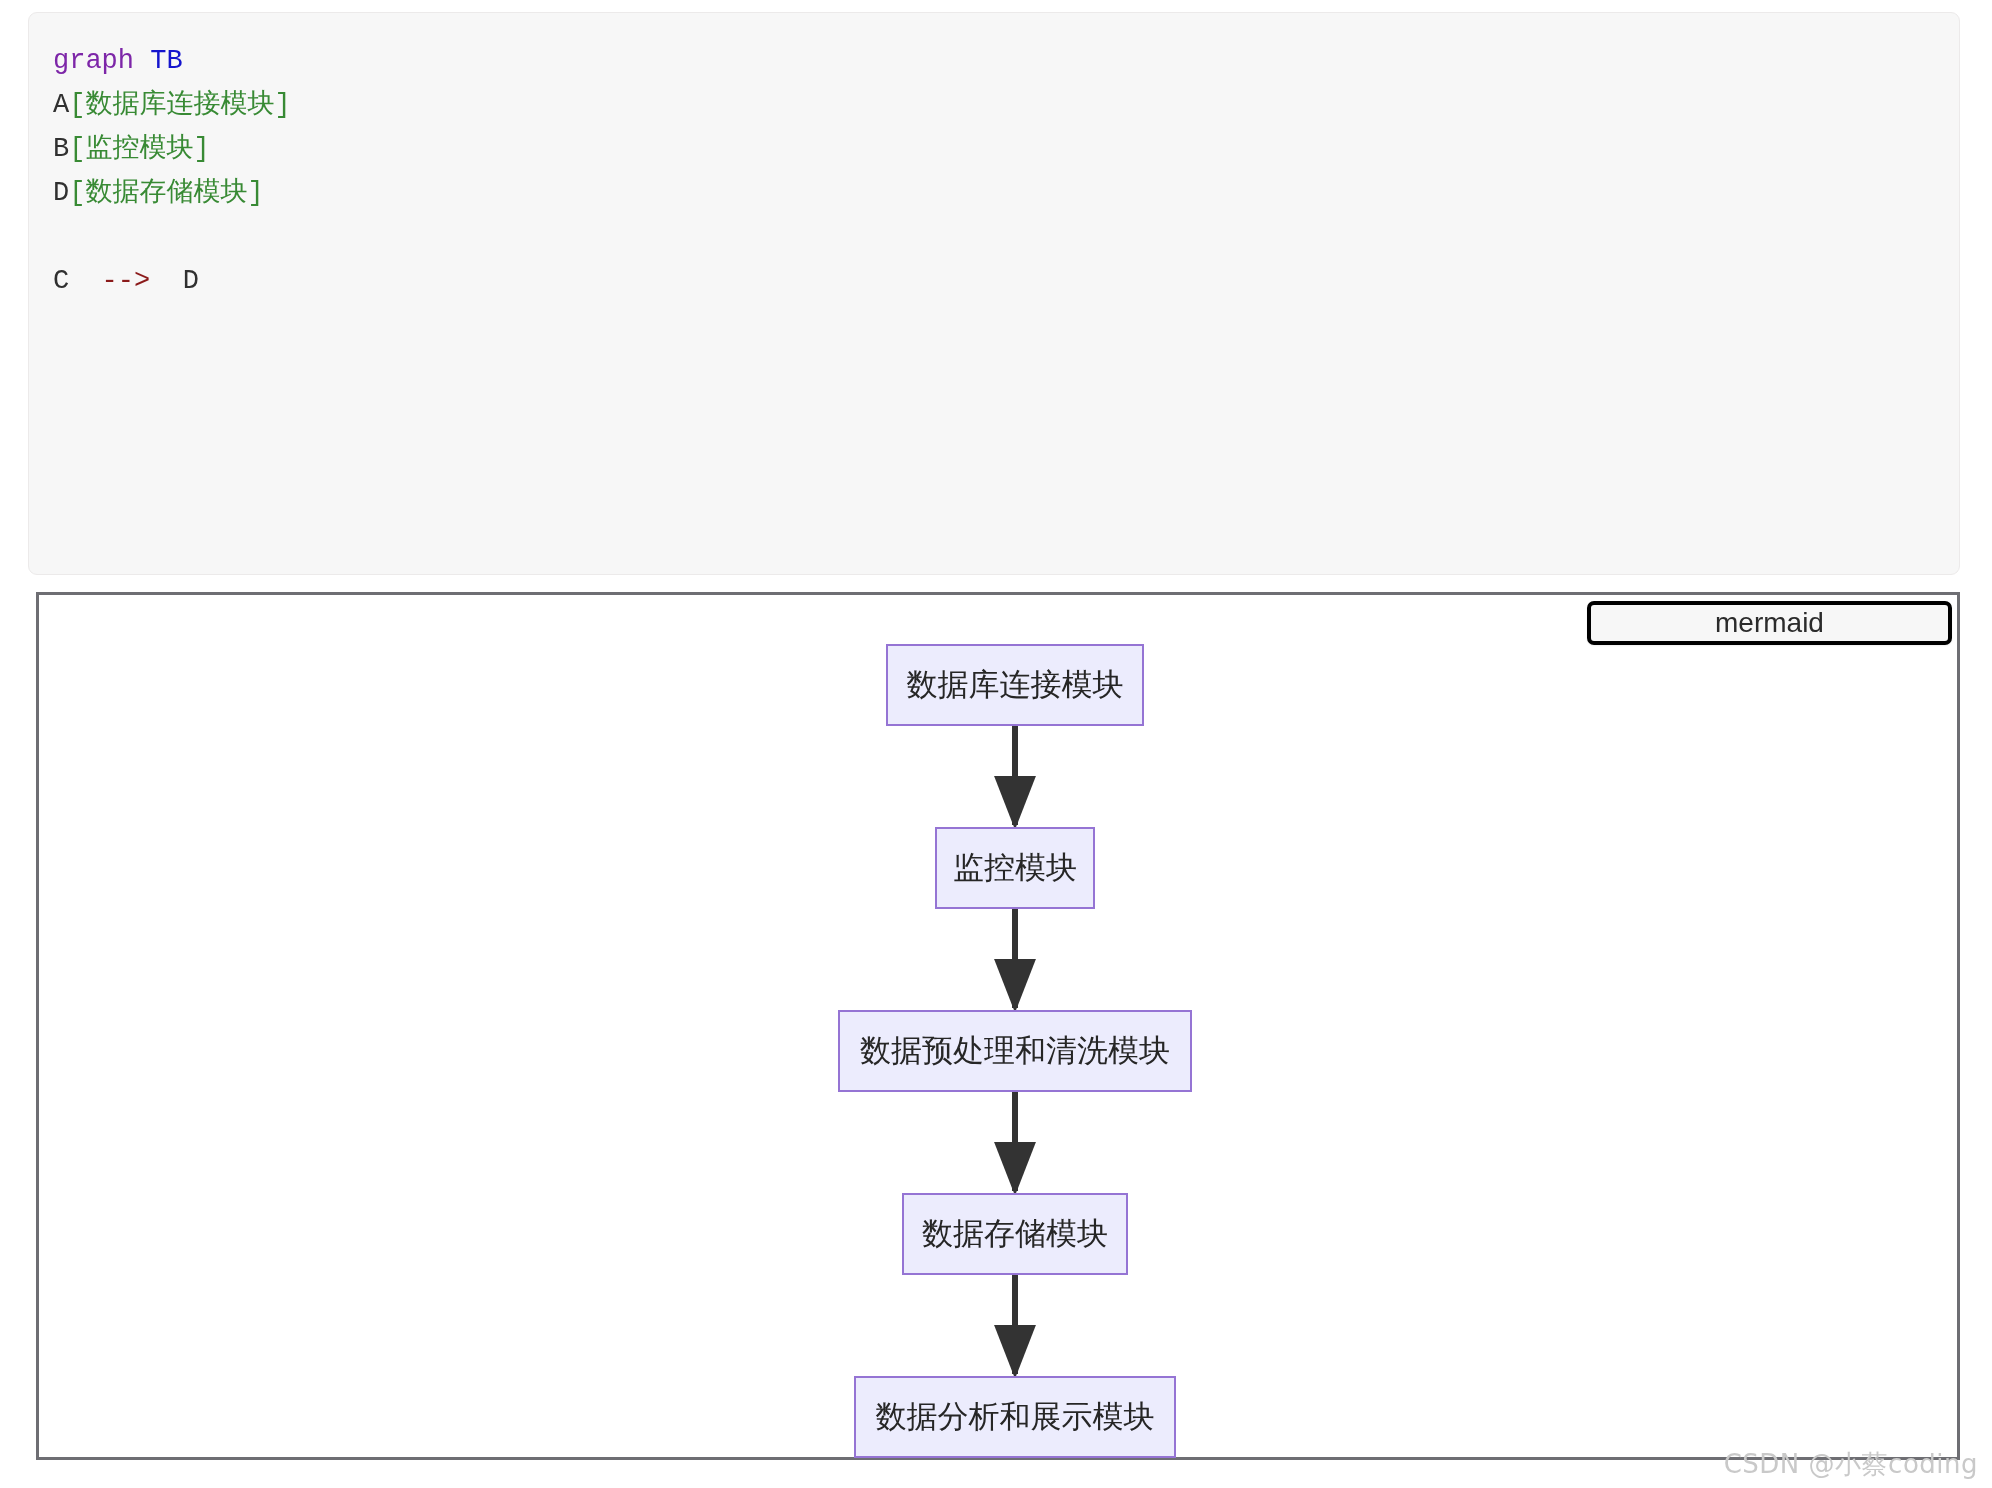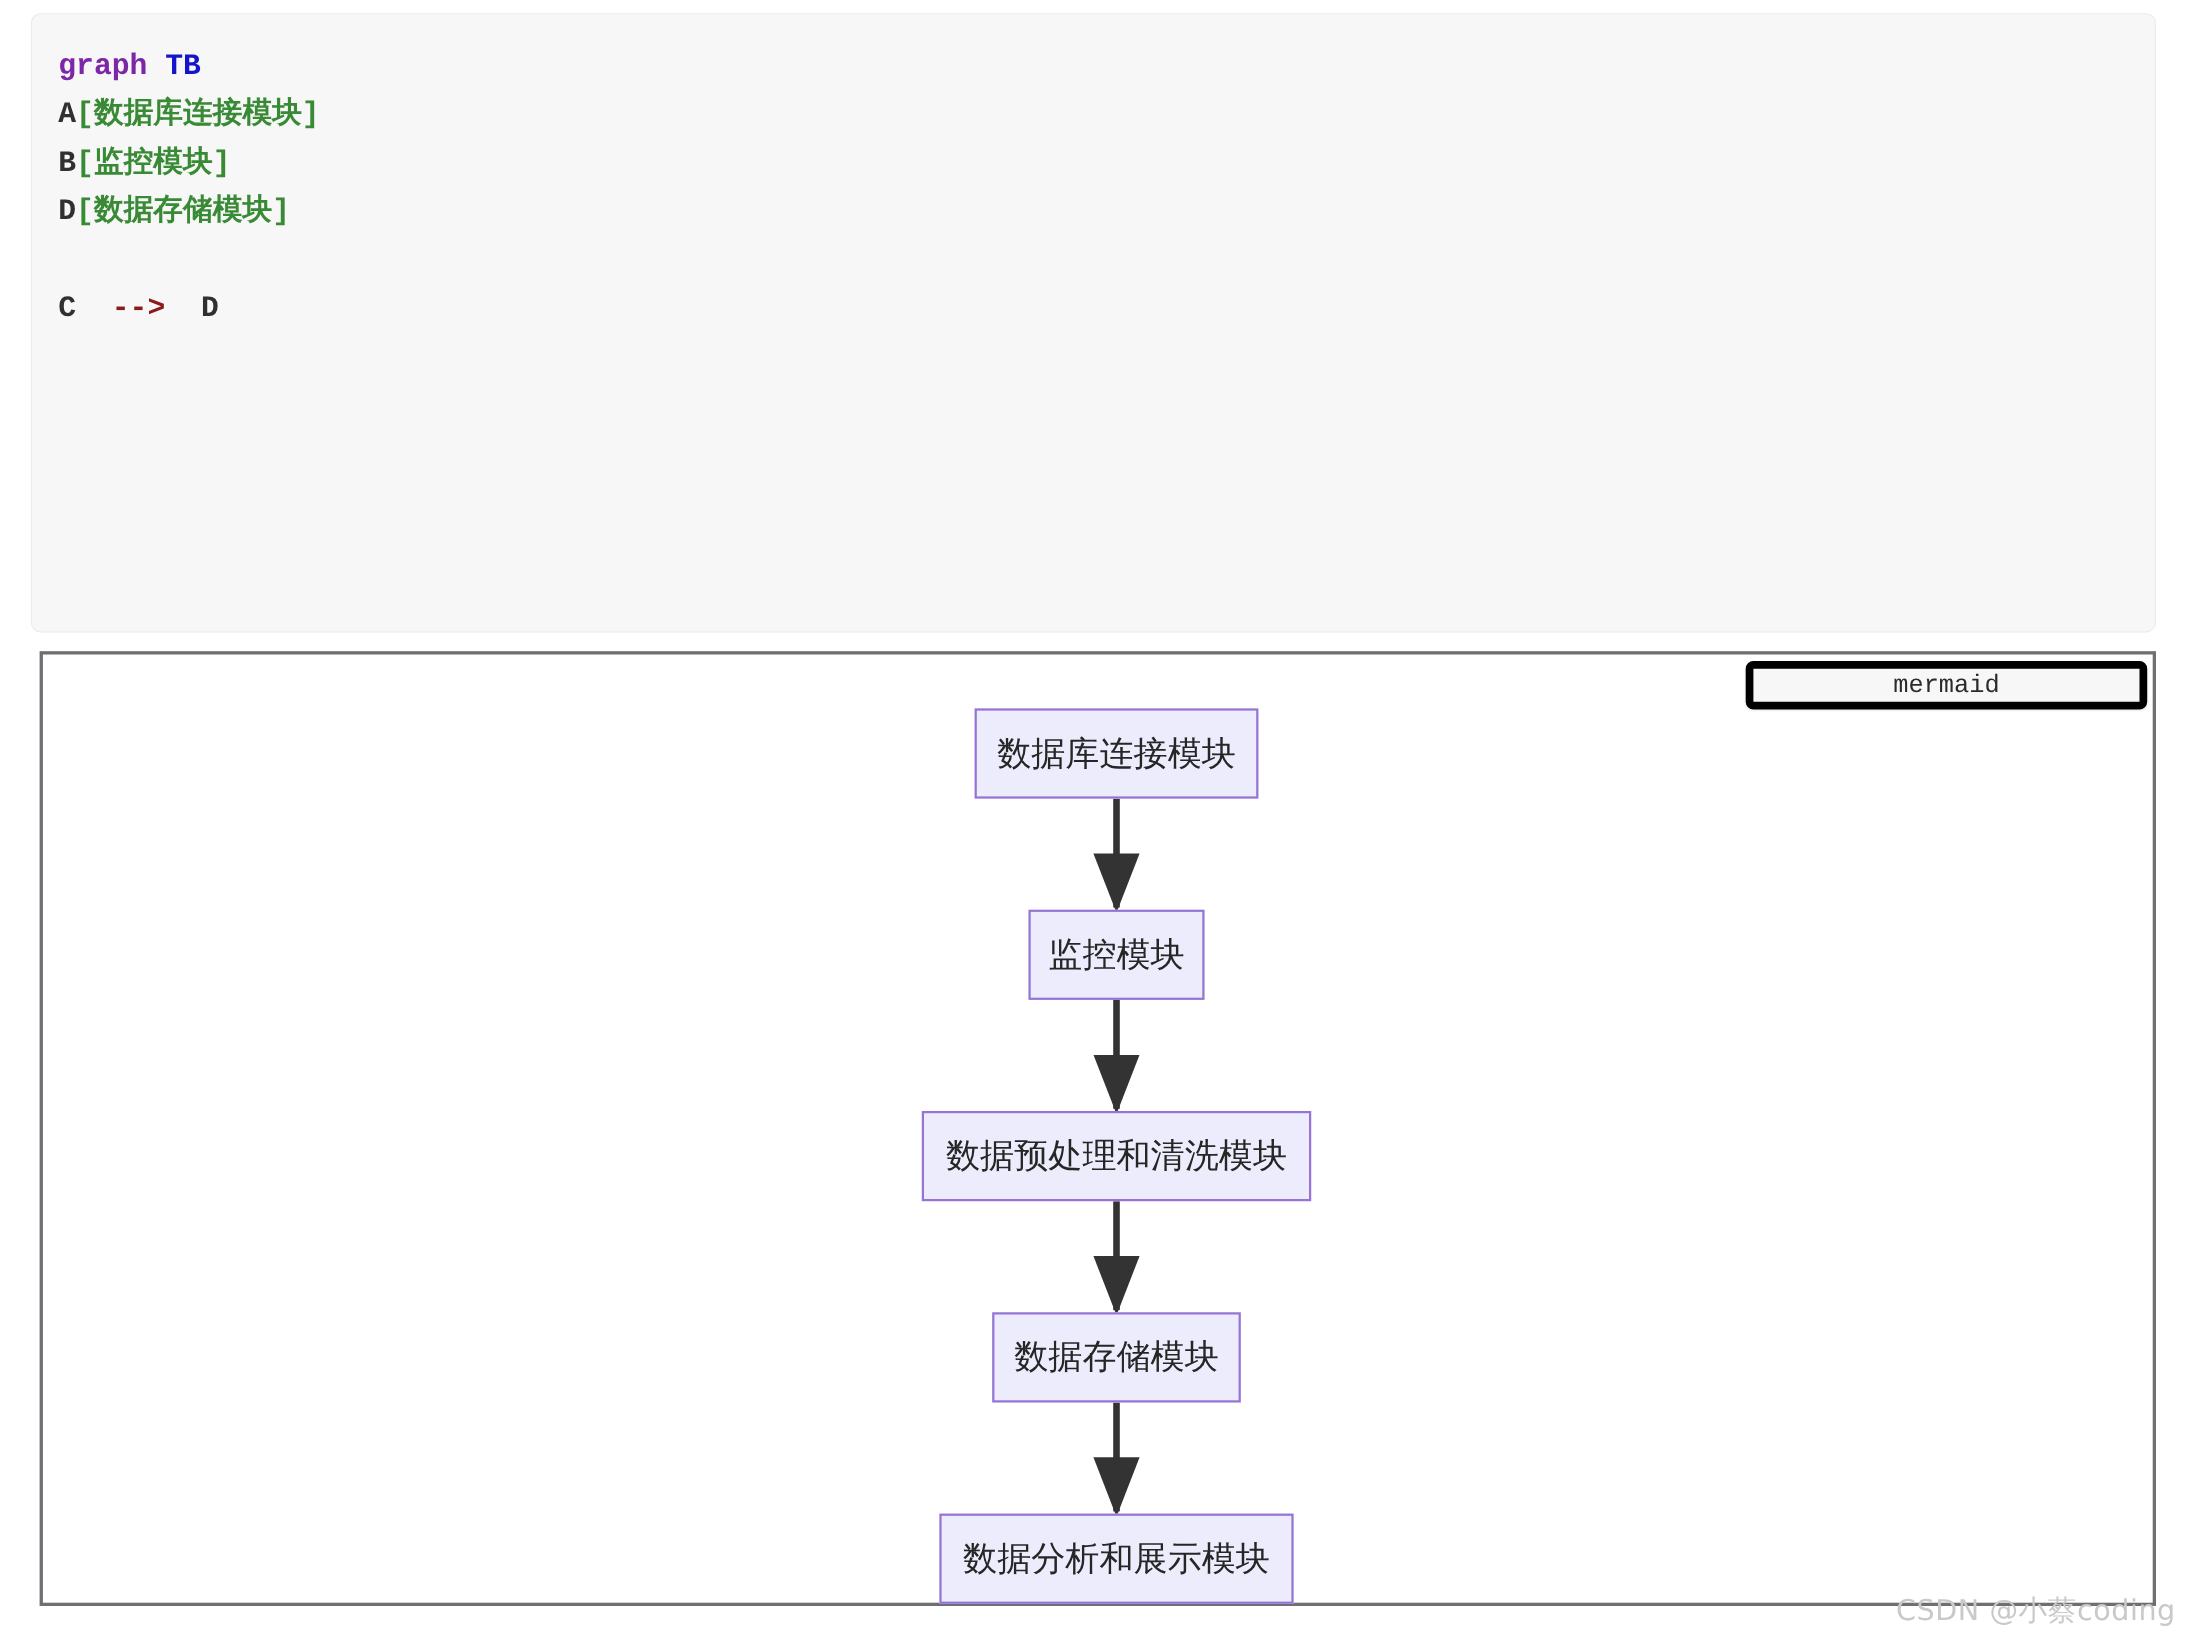--- a/index.html
+++ b/index.html
@@ -28,21 +28,20 @@
     border-radius: 9px;
     padding: 26px 0 0 24px;
   }
   .code-line {
     font-family: "Liberation Mono", "DejaVu Sans Mono", monospace;
     font-size: 27px;
     line-height: 44px;
     white-space: pre;
     color: #333333;
     letter-spacing: 0px;
-    font-weight: bold;
   }
   .tok-kw   { color: #7d26a8; }
   .tok-dir  { color: #1414cd; }
   .tok-id   { color: #303030; }
   .tok-str  { color: #388a34; }
   .tok-arrow{ color: #8b1a1a; }
   .code-blank { height: 44px; }
 
   
   .diagram-box {
@@ -57,28 +56,28 @@
   }
 
   .mermaid-badge {
     position: absolute;
     left: 1548px;
     top: 6px;
     width: 365px;
     height: 44px;
     box-sizing: border-box;
     background: #f7f7f7;
-    border: 7px solid #000000;
+    border: 4px solid #000000;
     border-radius: 7px;
     box-shadow: 0 1px 2px rgba(0,0,0,0.07);
     display: flex;
     align-items: center;
     justify-content: center;
-    font-family: Liberation Mono, monospace;
-    font-size: 23px;
+    font-family: Liberation Sans, sans-serif;
+    font-size: 28px;
     color: #2b2b2b;
   }
 
   
   .flow {
     position: absolute;
     left: 0;
     top: 0;
     width: 100%;
     height: 100%;

